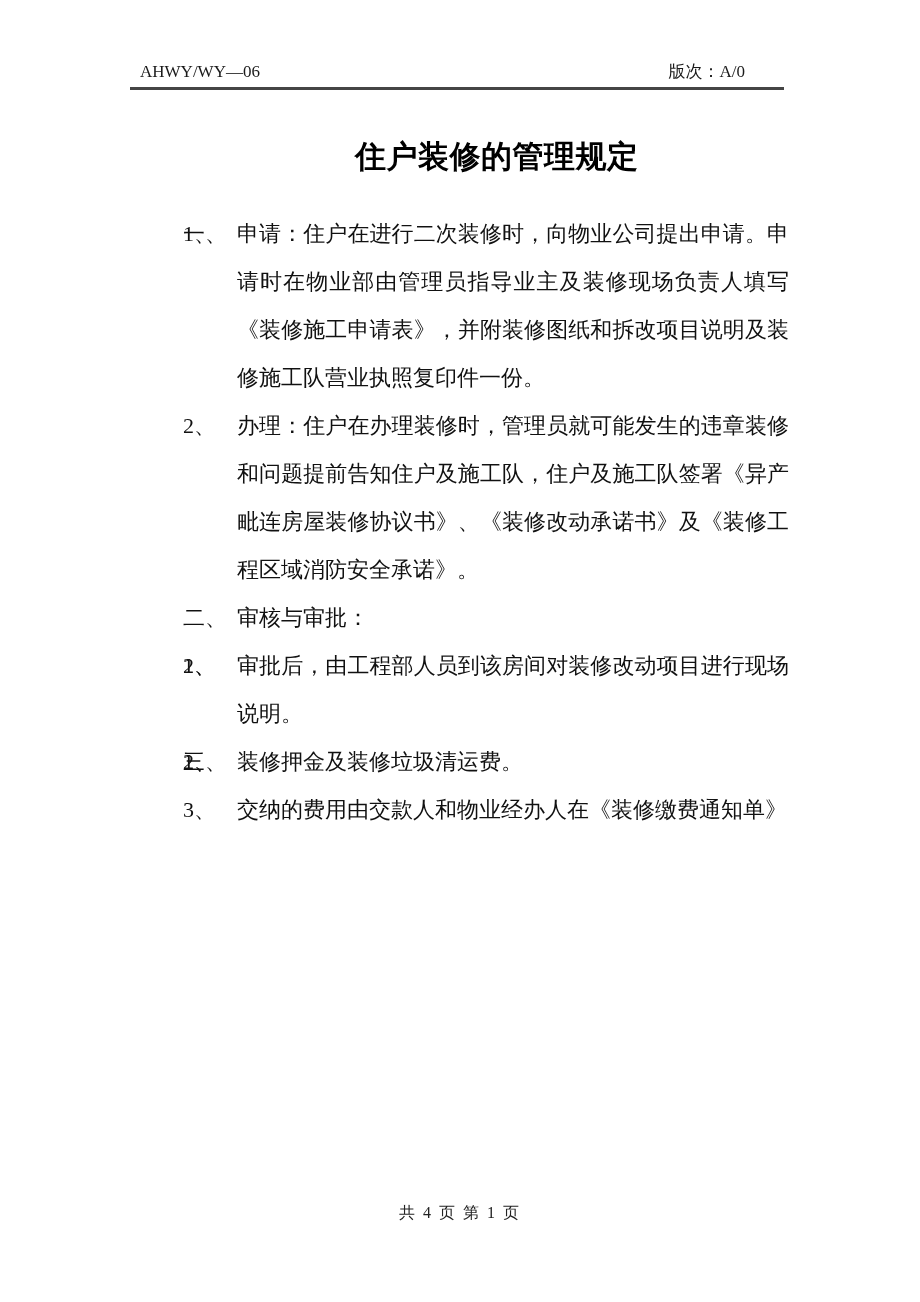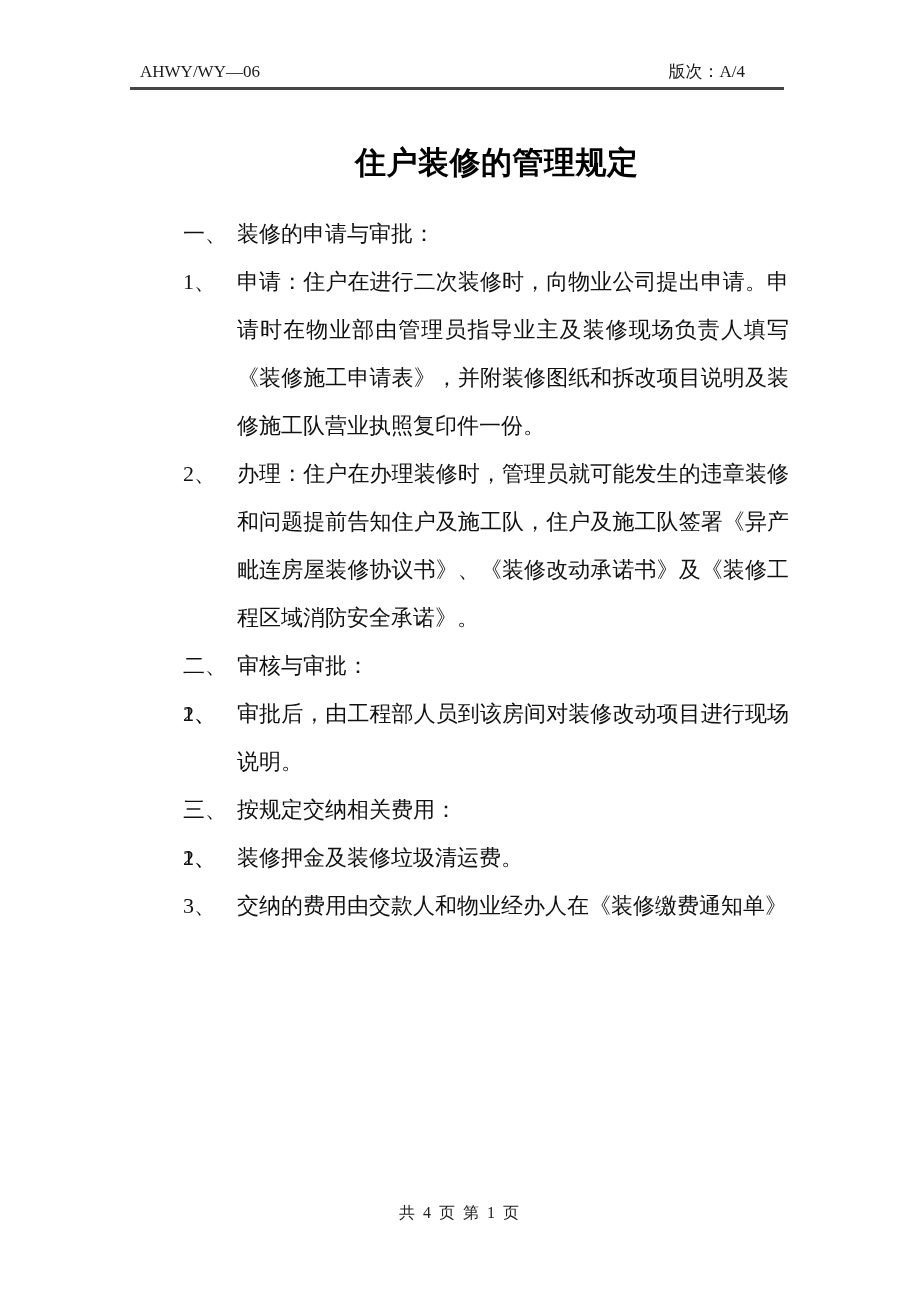--- a/index.html
+++ b/index.html
@@ -31,21 +31,21 @@
   .hdr-rule {
     position: absolute;
     top: 87px;
     left: 130px;
     width: 654px;
     height: 3px;
     background: #454545;
   }
   .doc-title {
     position: absolute;
-    top: 120px;
+    top: 114px;
     left: 355px;
     font-size: 31px;
     line-height: 44px;
     font-weight: 700;
     letter-spacing: 0.5px;
     white-space: nowrap;
     color: #000000;
   }
   .doc-body {
     position: absolute;
@@ -79,31 +79,31 @@
     color: #222222;
   }
 </style>
 </head>
 <body>
 
 <div class="page">
 
   <header class="doc-header">
     <span class="hdr-left">AHWY/WY—06</span>
-    <span class="hdr-right">版次：A/4</span>
+    <span class="hdr-right">版次：A/0</span>
   </header>
 
   <div class="hdr-rule"></div>
 
   <h1 class="doc-title">住户装修的管理规定</h1>
 
   <main class="doc-body">
 
     <div class="para">
-      <span class="num">一、</span><span class="txt">装修的申请与审批：</span>
+      <span class="num">一、</span>
     </div>
 
     <div class="para">
       <span class="num">1、</span><span class="txt">申请：住户在进行二次装修时，向物业公司提出申请。申请时在物业部由管理员指导业主及装修现场负责人填写《装修施工申请表》，并附装修图纸和拆改项目说明及装修施工队营业执照复印件一份。</span>
     </div>
 
     <div class="para">
       <span class="num">2、</span><span class="txt">办理：住户在办理装修时，管理员就可能发生的违章装修和问题提前告知住户及施工队，住户及施工队签署《异产毗连房屋装修协议书》、《装修改动承诺书》及《装修工程区域消防安全承诺》。</span>
     </div>
 
@@ -113,21 +113,21 @@
 
     <div class="para">
       <span class="num">1、</span>
     </div>
 
     <div class="para">
       <span class="num">2、</span><span class="txt">审批后，由工程部人员到该房间对装修改动项目进行现场说明。</span>
     </div>
 
     <div class="para">
-      <span class="num">三、</span><span class="txt">按规定交纳相关费用：</span>
+      <span class="num">三、</span>
     </div>
 
     <div class="para">
       <span class="num">1、</span>
     </div>
 
     <div class="para">
       <span class="num">2、</span><span class="txt">装修押金及装修垃圾清运费。</span>
     </div>
 

